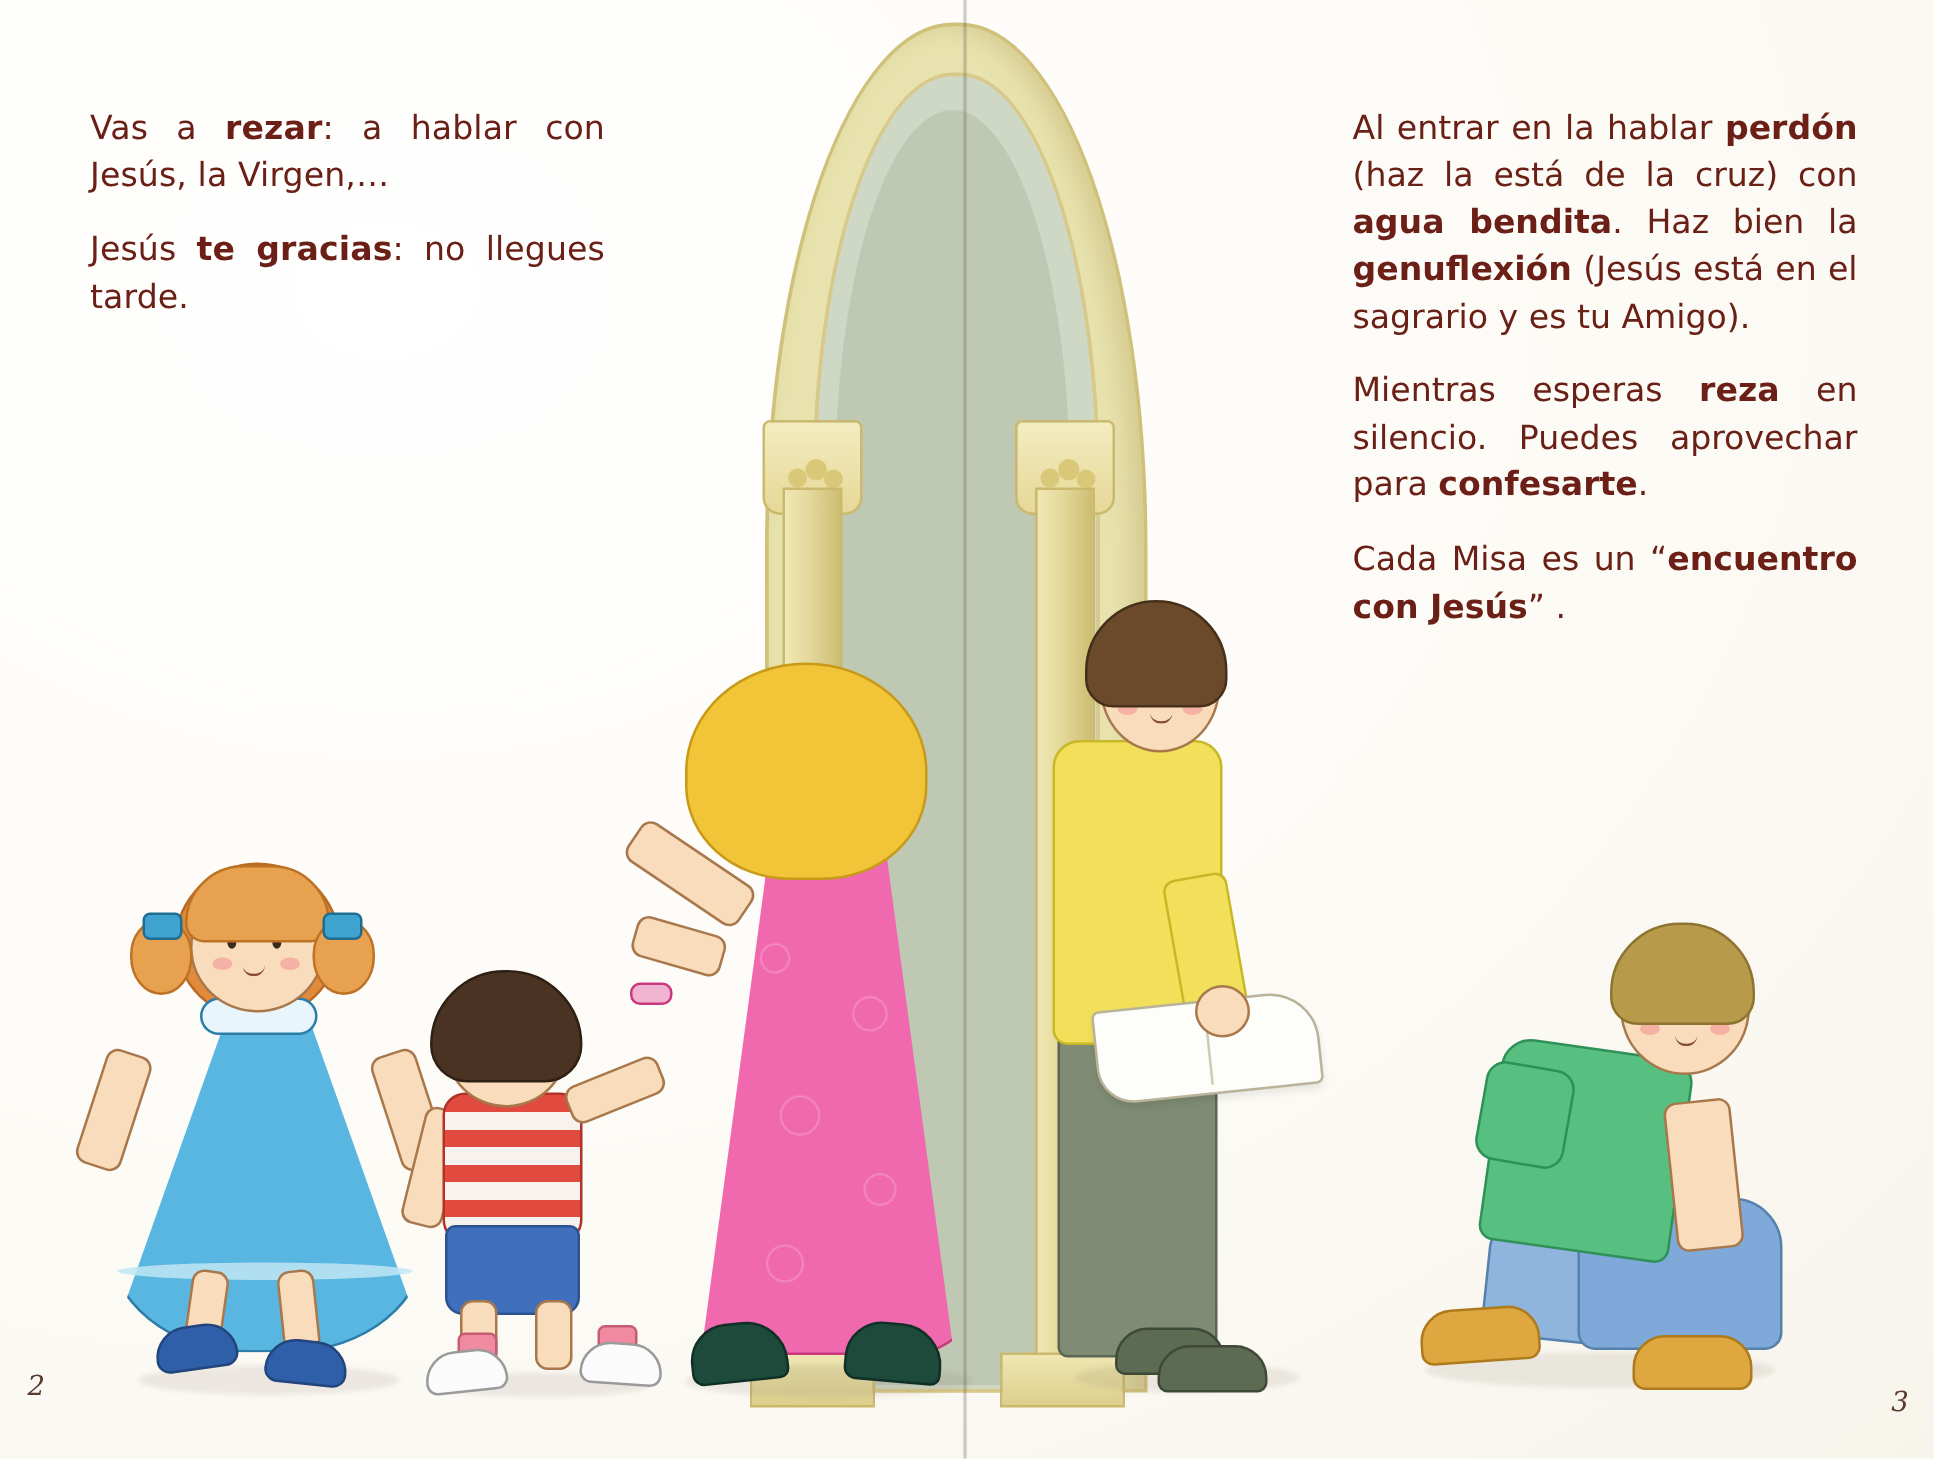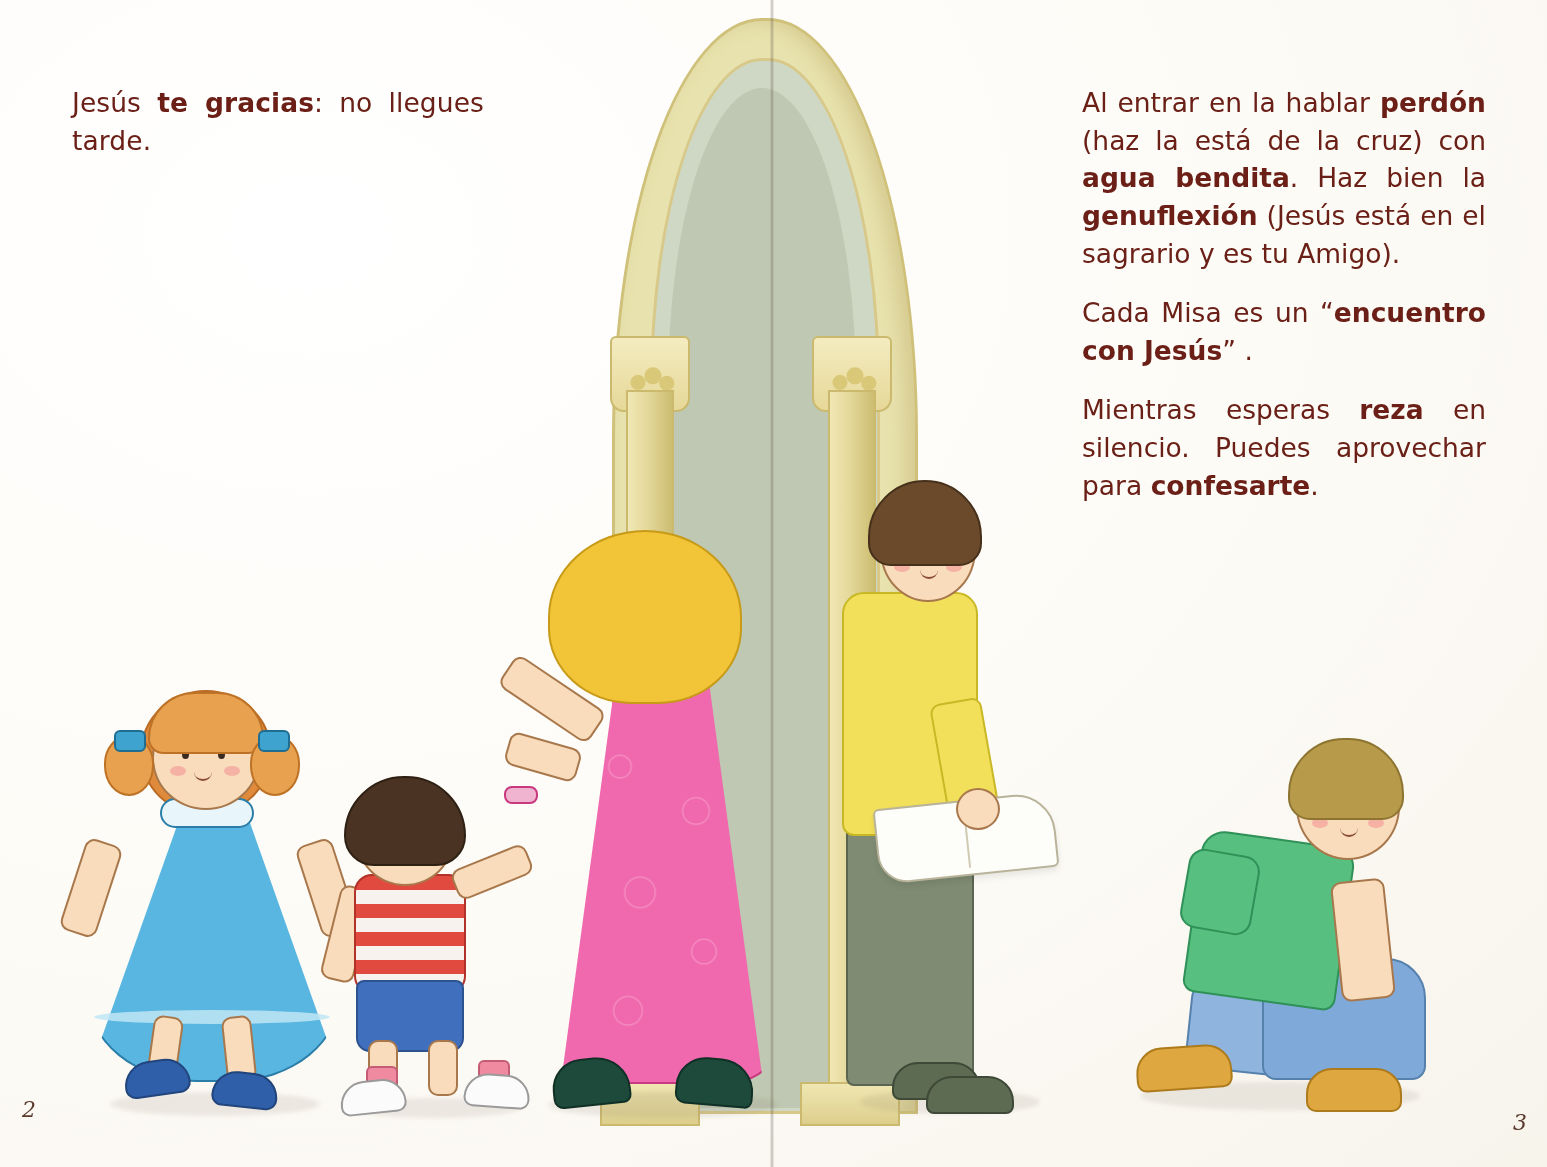--- a/index.html
+++ b/index.html
@@ -526,27 +526,28 @@
       <div class="cheek" style="left:70px; top:62px;"></div>
       <div class="smile" style="left:42px; top:70px;"></div>
     </div>
     <div class="kn-hair"></div>
   </div>
 
   <div class="gutter"></div>
 
   <div class="col col-left">
     <div id="left-paras">
+        <p class="para"><span>Vas a </span><b>rezar</b><span>: a hablar con Jesús, la Virgen,…</span></p>
         <p class="para"><span>Jesús </span><b>te gracias</b><span>: no llegues tarde.</span></p>
       </div>
   </div>
 
   <div class="col col-right">
     <div id="right-paras">
         <p class="para"><span>Al entrar en la hablar </span><b>perdón</b><span> (haz la está de la cruz) con </span><b>agua bendita</b><span>. Haz bien la </span><b>genuflexión</b><span> (Jesús está en el sagrario y es tu Amigo).</span></p>
+        <p class="para"><span>Mientras esperas </span><b>reza</b><span> en silencio. Puedes aprovechar para </span><b>confesarte</b><span>.</span></p>
         <p class="para"><span>Cada Misa es un “</span><b>encuentro con Jesús</b><span>” .</span></p>
-        <p class="para"><span>Mientras esperas </span><b>reza</b><span> en silencio. Puedes aprovechar para </span><b>confesarte</b><span>.</span></p>
       </div>
   </div>
 
   <div class="folio folio-left">2</div>
   <div class="folio folio-right">3</div>
 </div>
 
 </body></html>

